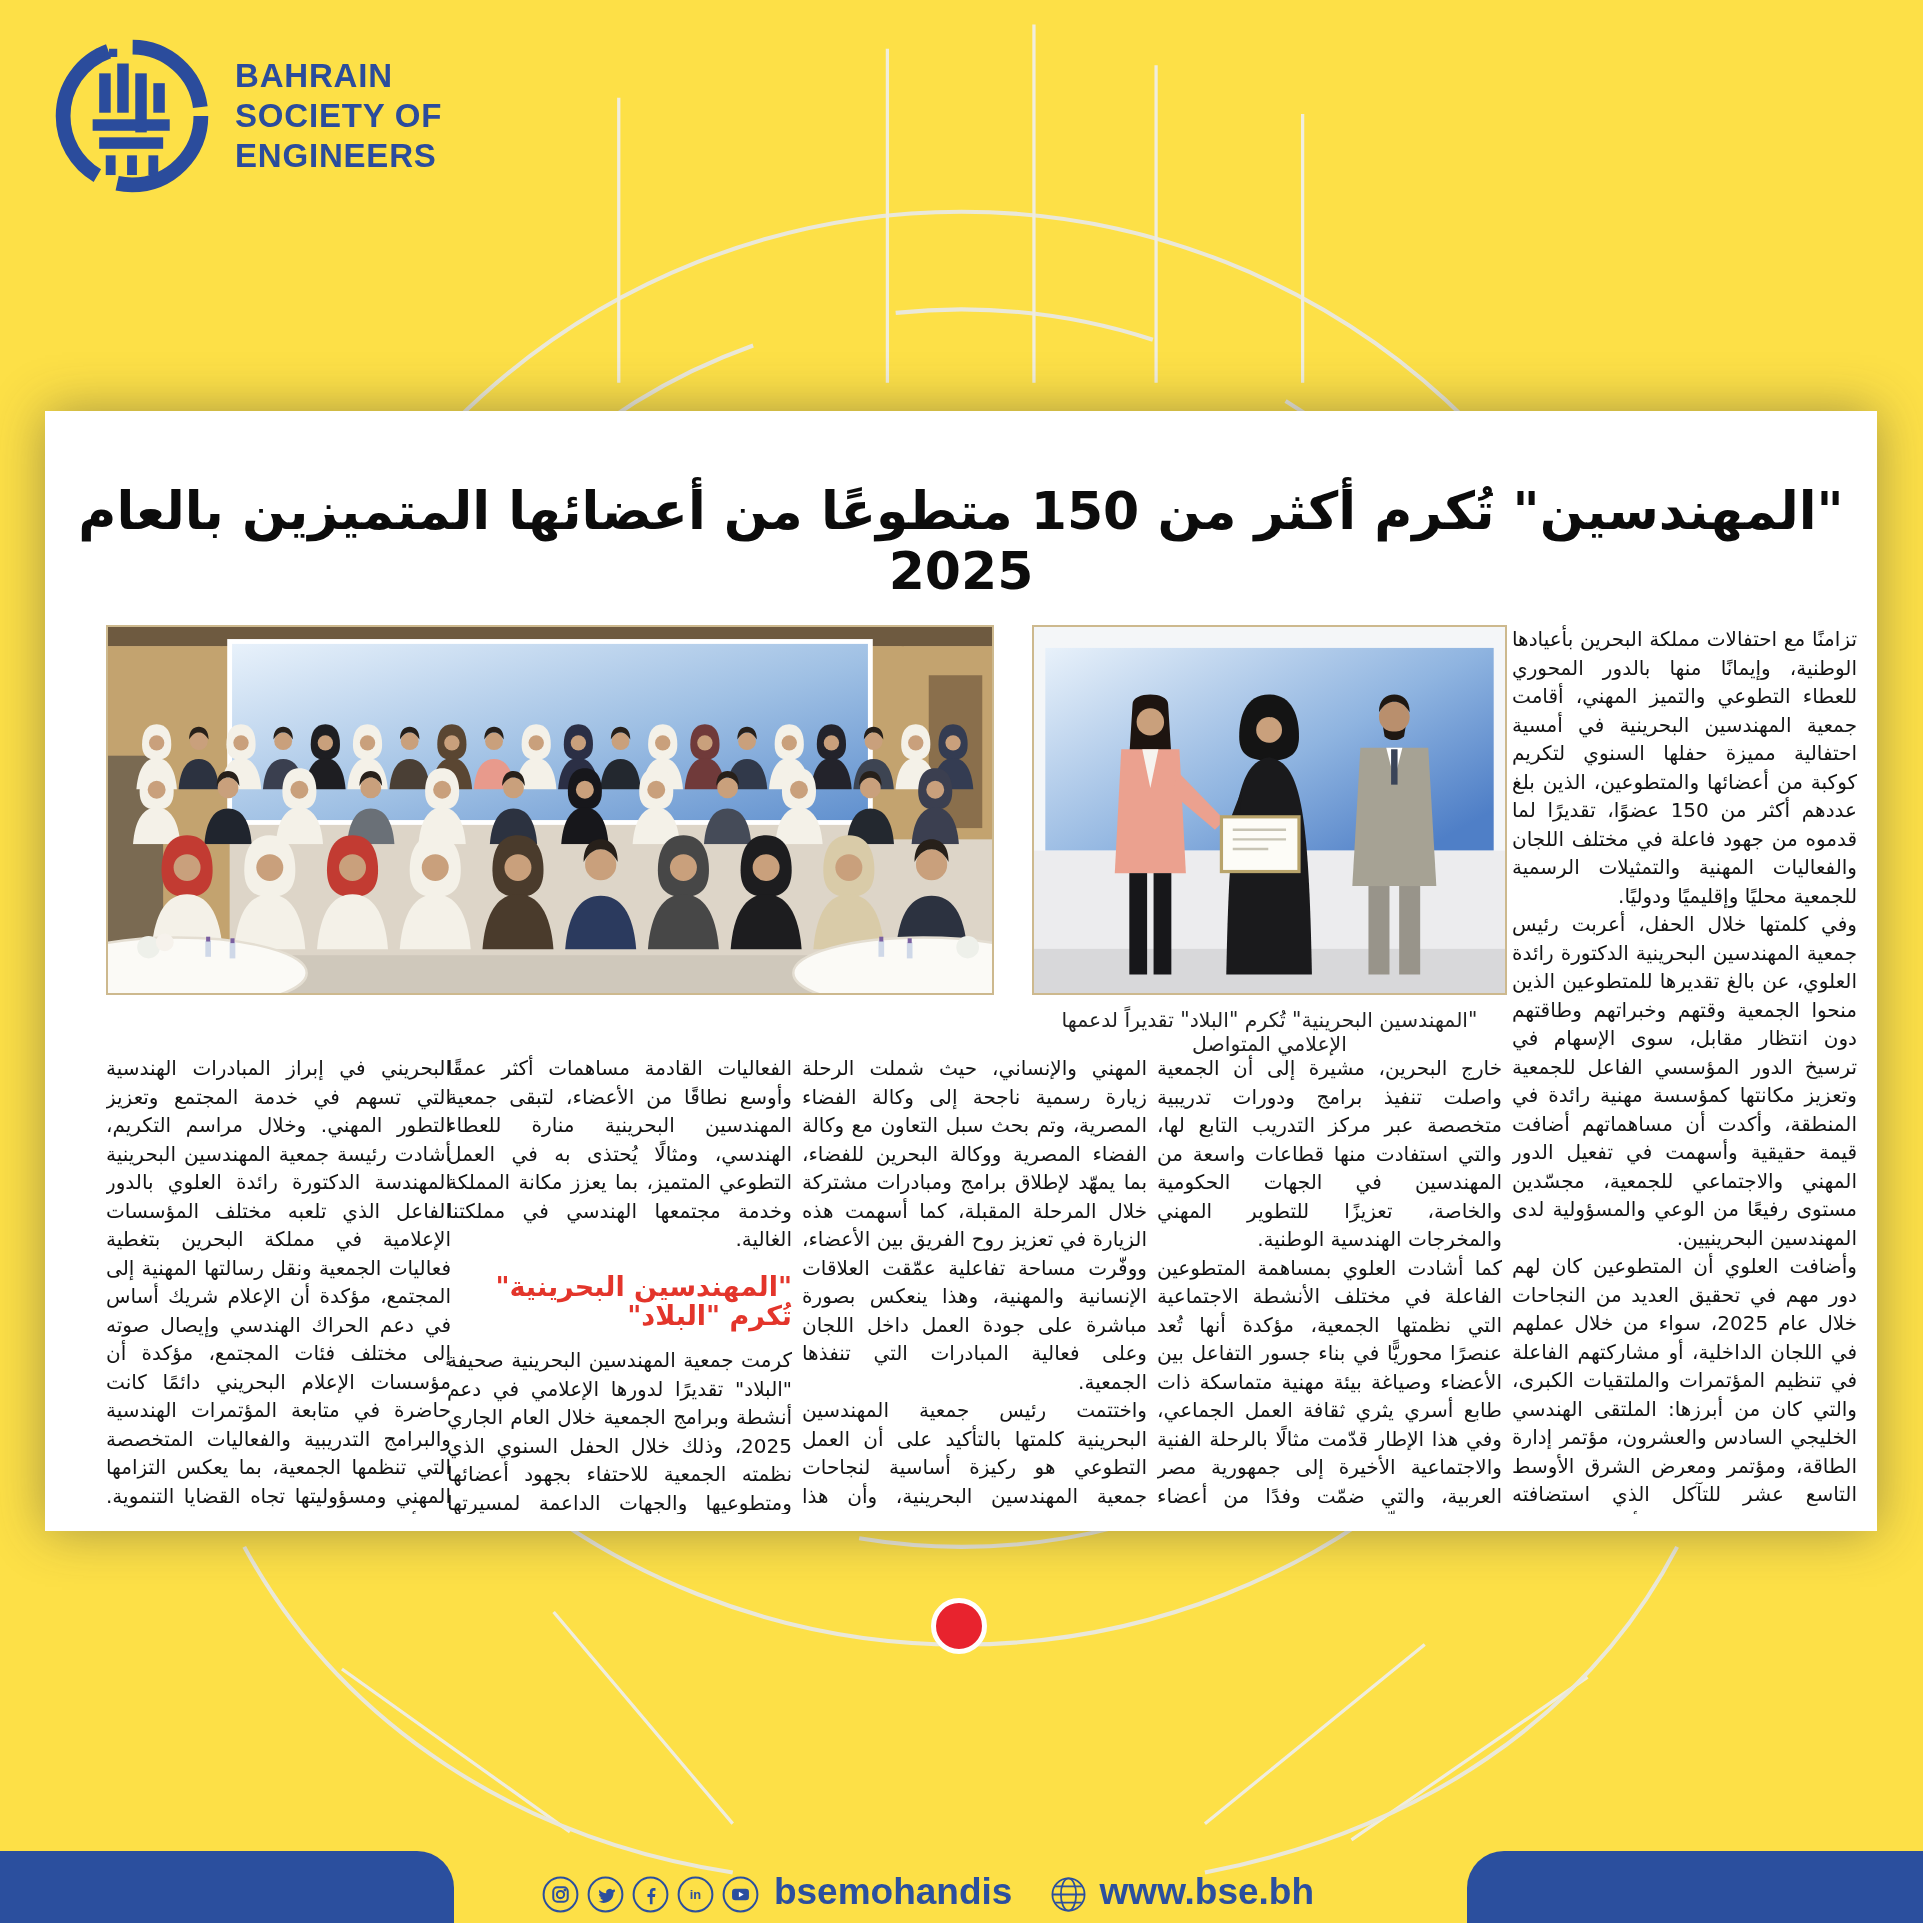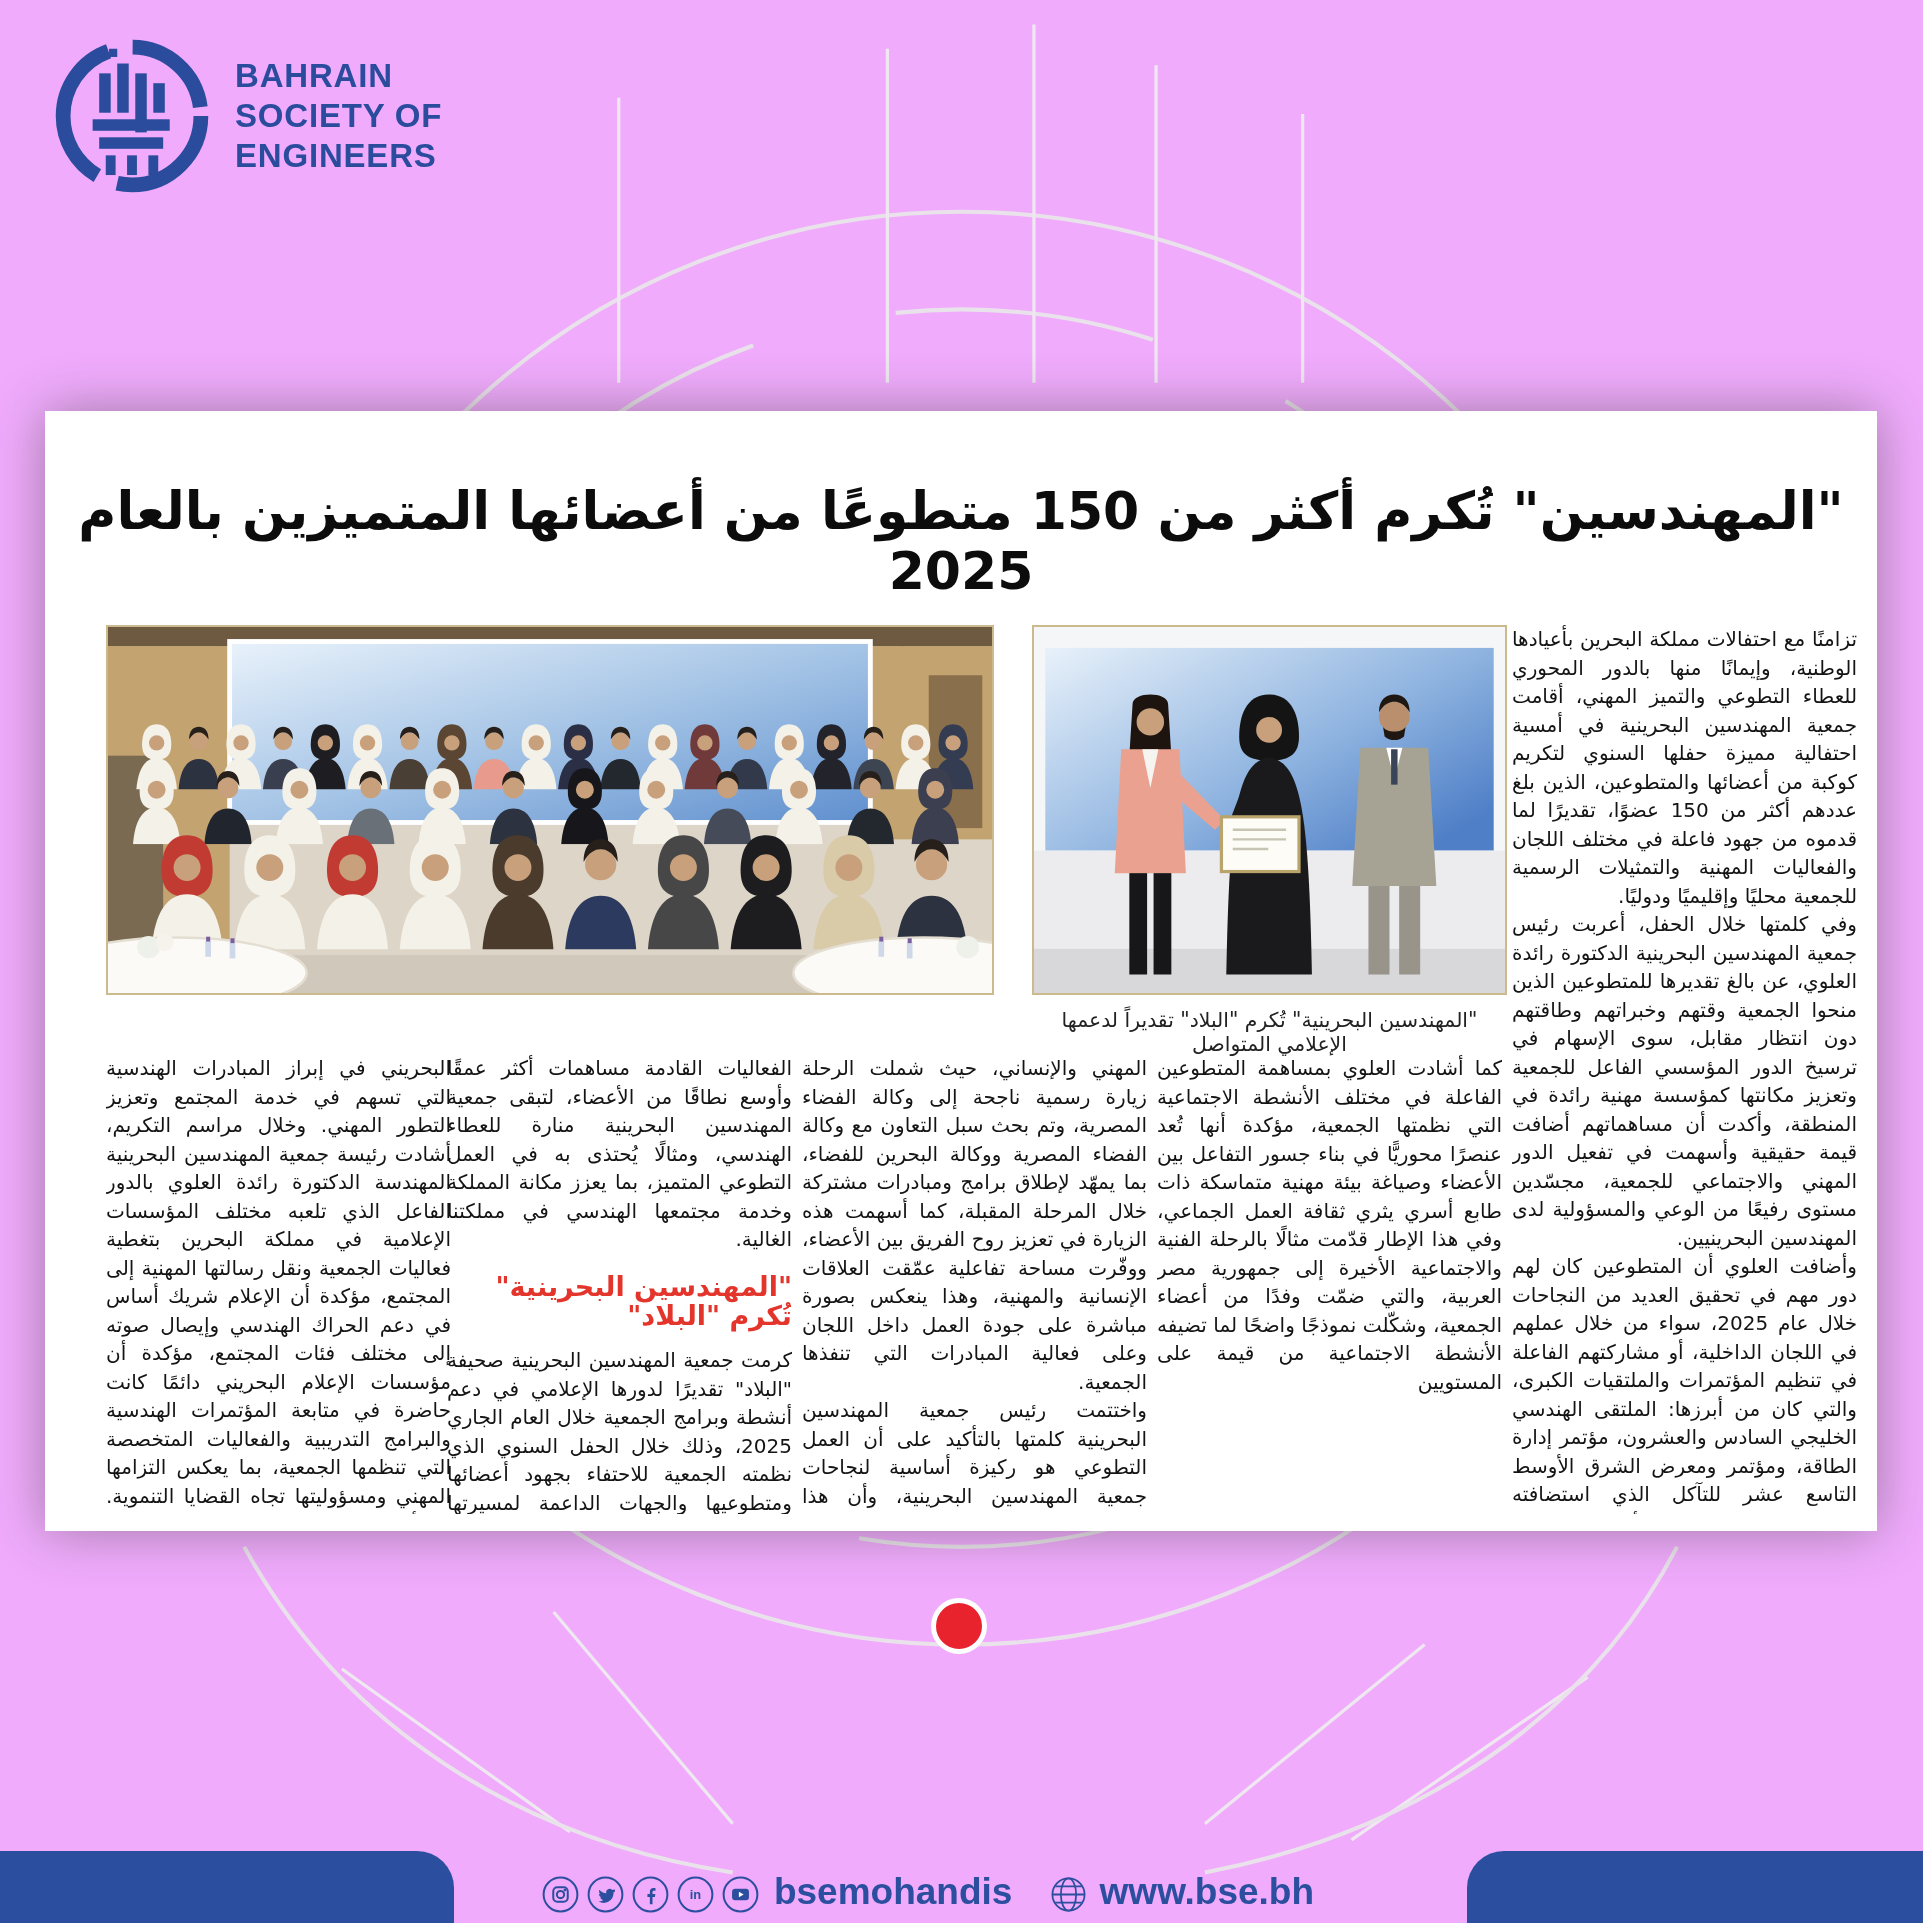--- a/index.html
+++ b/index.html
@@ -1,16 +1,16 @@
 <!DOCTYPE html>
 <html lang="ar" style="font-size:13px"><head>
 <meta charset="utf-8">
 <style>
   html,body{margin:0;padding:0;}
-  .page{position:relative;width:1923px;height:1923px;background:#f0abfc;overflow:hidden;
+  .page{position:relative;width:1923px;height:1923px;background:#fde047;overflow:hidden;
         font-family:"DejaVu Sans",sans-serif;color:#161616;}
   .wm{position:absolute;left:0;top:0;z-index:0;}
 
   
   .brand{position:absolute;left:50px;top:34px;z-index:2;display:flex;align-items:center;gap:21px;}
   .brand-mark{width:164px;height:164px;}
   .brand-name{font-family:"Liberation Sans",sans-serif;font-weight:bold;color:#2b4c9c;
               font-size:33px;line-height:40px;letter-spacing:0.8px;}
 
   
@@ -247,20 +247,21 @@
     </figure>
 
     <figcaption class="cap capR">"المهندسين البحرينية" تُكرم "البلاد" تقديراً لدعمها الإعلامي المتواصل</figcaption>
 
     <div class="col c1">
       <p>تزامنًا مع احتفالات مملكة البحرين بأعيادها الوطنية، وإيمانًا منها بالدور المحوري للعطاء التطوعي والتميز المهني، أقامت جمعية المهندسين البحرينية في أمسية احتفالية مميزة حفلها السنوي لتكريم كوكبة من أعضائها والمتطوعين، الذين بلغ عددهم أكثر من 150 عضوًا، تقديرًا لما قدموه من جهود فاعلة في مختلف اللجان والفعاليات المهنية والتمثيلات الرسمية للجمعية محليًا وإقليميًا ودوليًا.</p>
       <p>وفي كلمتها خلال الحفل، أعربت رئيس جمعية المهندسين البحرينية الدكتورة رائدة العلوي، عن بالغ تقديرها للمتطوعين الذين منحوا الجمعية وقتهم وخبراتهم وطاقتهم دون انتظار مقابل، سوى الإسهام في ترسيخ الدور المؤسسي الفاعل للجمعية وتعزيز مكانتها كمؤسسة مهنية رائدة في المنطقة، وأكدت أن مساهماتهم أضافت قيمة حقيقية وأسهمت في تفعيل الدور المهني والاجتماعي للجمعية، مجسّدين مستوى رفيعًا من الوعي والمسؤولية لدى المهندسين البحرينيين.</p>
       <p>وأضافت العلوي أن المتطوعين كان لهم دور مهم في تحقيق العديد من النجاحات خلال عام 2025، سواء من خلال عملهم في اللجان الداخلية، أو مشاركتهم الفاعلة في تنظيم المؤتمرات والملتقيات الكبرى، والتي كان من أبرزها: الملتقى الهندسي الخليجي السادس والعشرون، مؤتمر إدارة الطاقة، ومؤتمر ومعرض الشرق الأوسط التاسع عشر للتآكل الذي استضافته المملكة العربية السعودية لأول مرة</p>
     </div>
     <div class="col c2">
+      <p>خارج البحرين، مشيرة إلى أن الجمعية واصلت تنفيذ برامج ودورات تدريبية متخصصة عبر مركز التدريب التابع لها، والتي استفادت منها قطاعات واسعة من المهندسين في الجهات الحكومية والخاصة، تعزيزًا للتطوير المهني والمخرجات الهندسية الوطنية.</p>
       <p>كما أشادت العلوي بمساهمة المتطوعين الفاعلة في مختلف الأنشطة الاجتماعية التي نظمتها الجمعية، مؤكدة أنها تُعد عنصرًا محوريًّا في بناء جسور التفاعل بين الأعضاء وصياغة بيئة مهنية متماسكة ذات طابع أسري يثري ثقافة العمل الجماعي، وفي هذا الإطار قدّمت مثالًا بالرحلة الفنية والاجتماعية الأخيرة إلى جمهورية مصر العربية، والتي ضمّت وفدًا من أعضاء الجمعية، وشكّلت نموذجًا واضحًا لما تضيفه الأنشطة الاجتماعية من قيمة على المستويين</p>
     </div>
     <div class="col c3">
       <p>المهني والإنساني، حيث شملت الرحلة زيارة رسمية ناجحة إلى وكالة الفضاء المصرية، وتم بحث سبل التعاون مع وكالة الفضاء المصرية ووكالة البحرين للفضاء، بما يمهّد لإطلاق برامج ومبادرات مشتركة خلال المرحلة المقبلة، كما أسهمت هذه الزيارة في تعزيز روح الفريق بين الأعضاء، ووفّرت مساحة تفاعلية عمّقت العلاقات الإنسانية والمهنية، وهذا ينعكس بصورة مباشرة على جودة العمل داخل اللجان وعلى فعالية المبادرات التي تنفذها الجمعية.</p>
       <p>واختتمت رئيس جمعية المهندسين البحرينية كلمتها بالتأكيد على أن العمل التطوعي هو ركيزة أساسية لنجاحات جمعية المهندسين البحرينية، وأن هذا التكريم هو بمثابة شحنة إيجابية للمضي قدمًا في مسيرة الجمعية الطموحة، معربة عن بالغ الأمل والتطلع إلى أن تشهد</p>
     </div>
     <div class="col c4">
       <p>الفعاليات القادمة مساهمات أكثر عمقًا وأوسع نطاقًا من الأعضاء، لتبقى جمعية المهندسين البحرينية منارة للعطاء الهندسي، ومثالًا يُحتذى به في العمل التطوعي المتميز، بما يعزز مكانة المملكة وخدمة مجتمعها الهندسي في مملكتنا الغالية.</p>
       <h3 class="subhead">"المهندسين البحرينية" تُكرم "البلاد"</h3>
       <p>كرمت جمعية المهندسين البحرينية صحيفة "البلاد" تقديرًا لدورها الإعلامي في دعم أنشطة وبرامج الجمعية خلال العام الجاري 2025، وذلك خلال الحفل السنوي الذي نظمته الجمعية للاحتفاء بجهود أعضائها ومتطوعيها والجهات الداعمة لمسيرتها المهنية والمجتمعية، وجاء هذا التكريم ليؤكد الشراكة القائمة بين الجمعية والمؤسسات الإعلامية الوطنية، ودور الإعلام</p>

